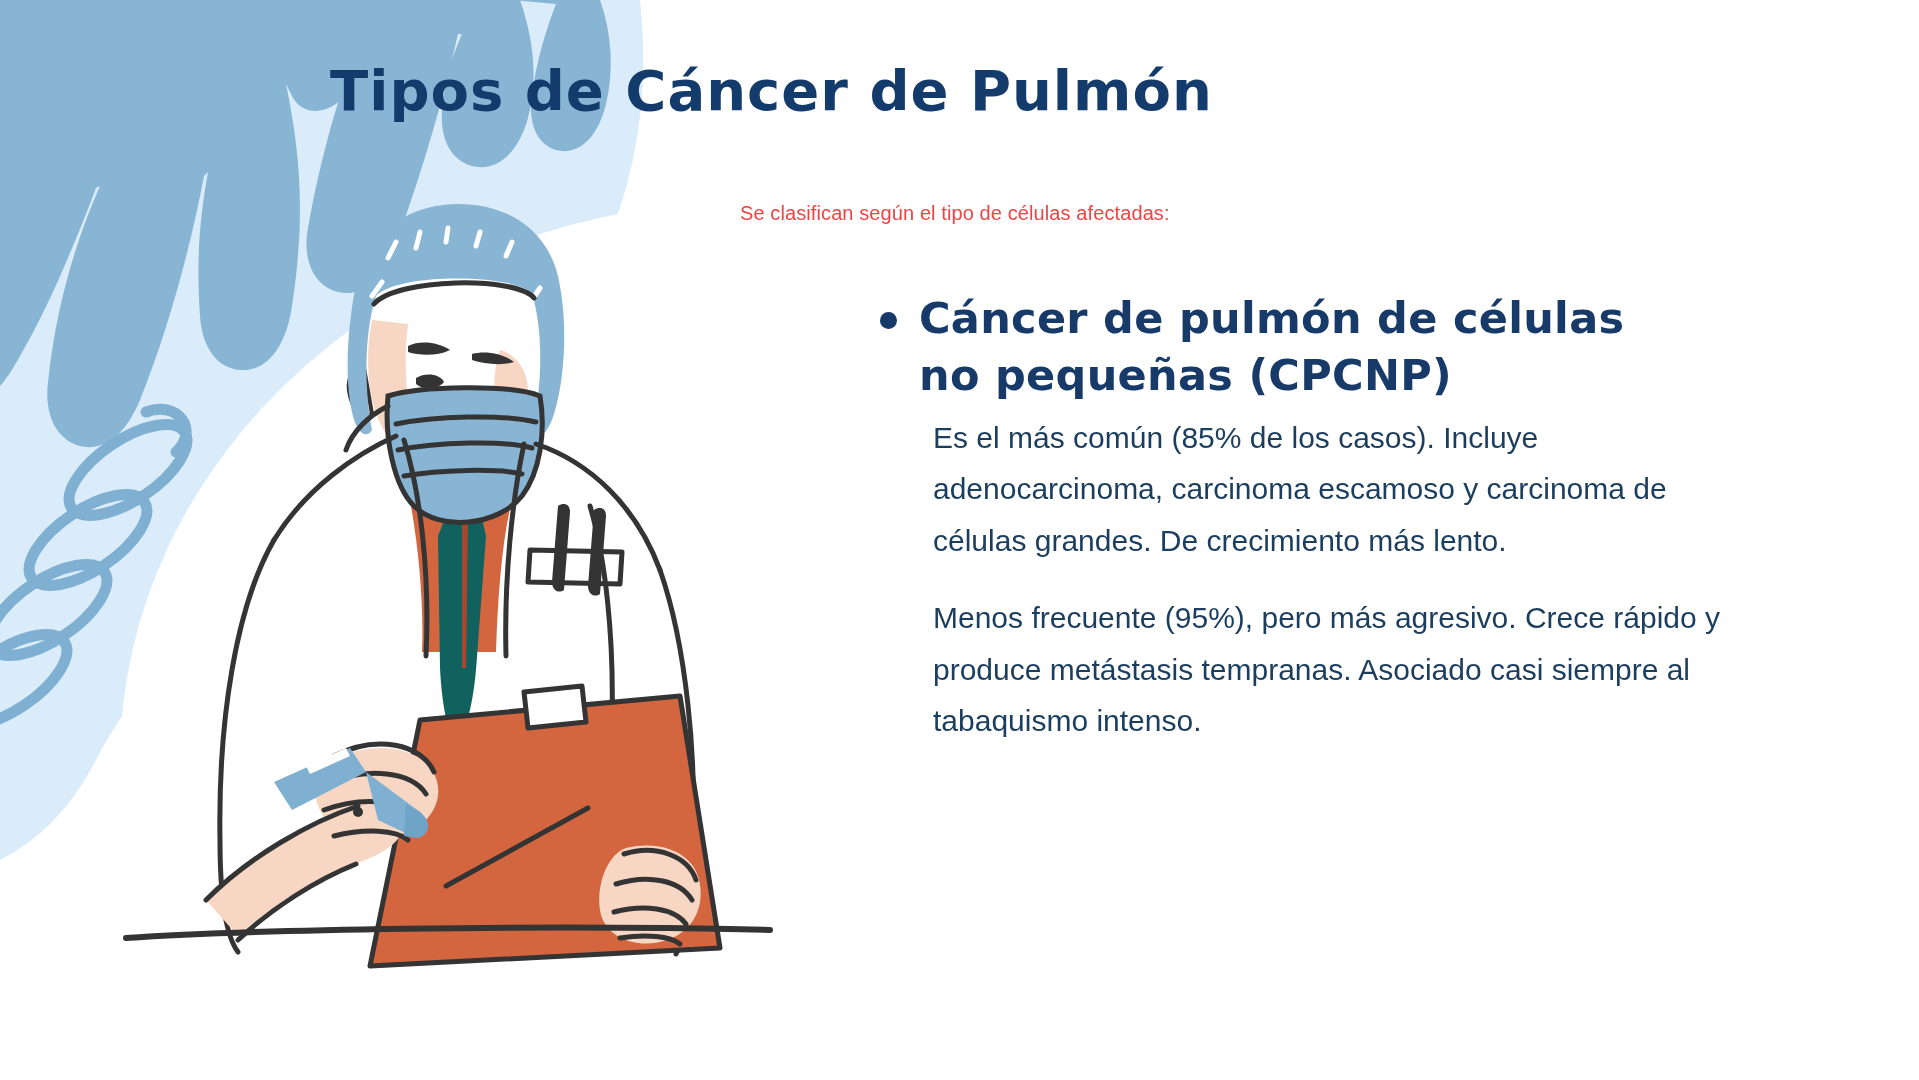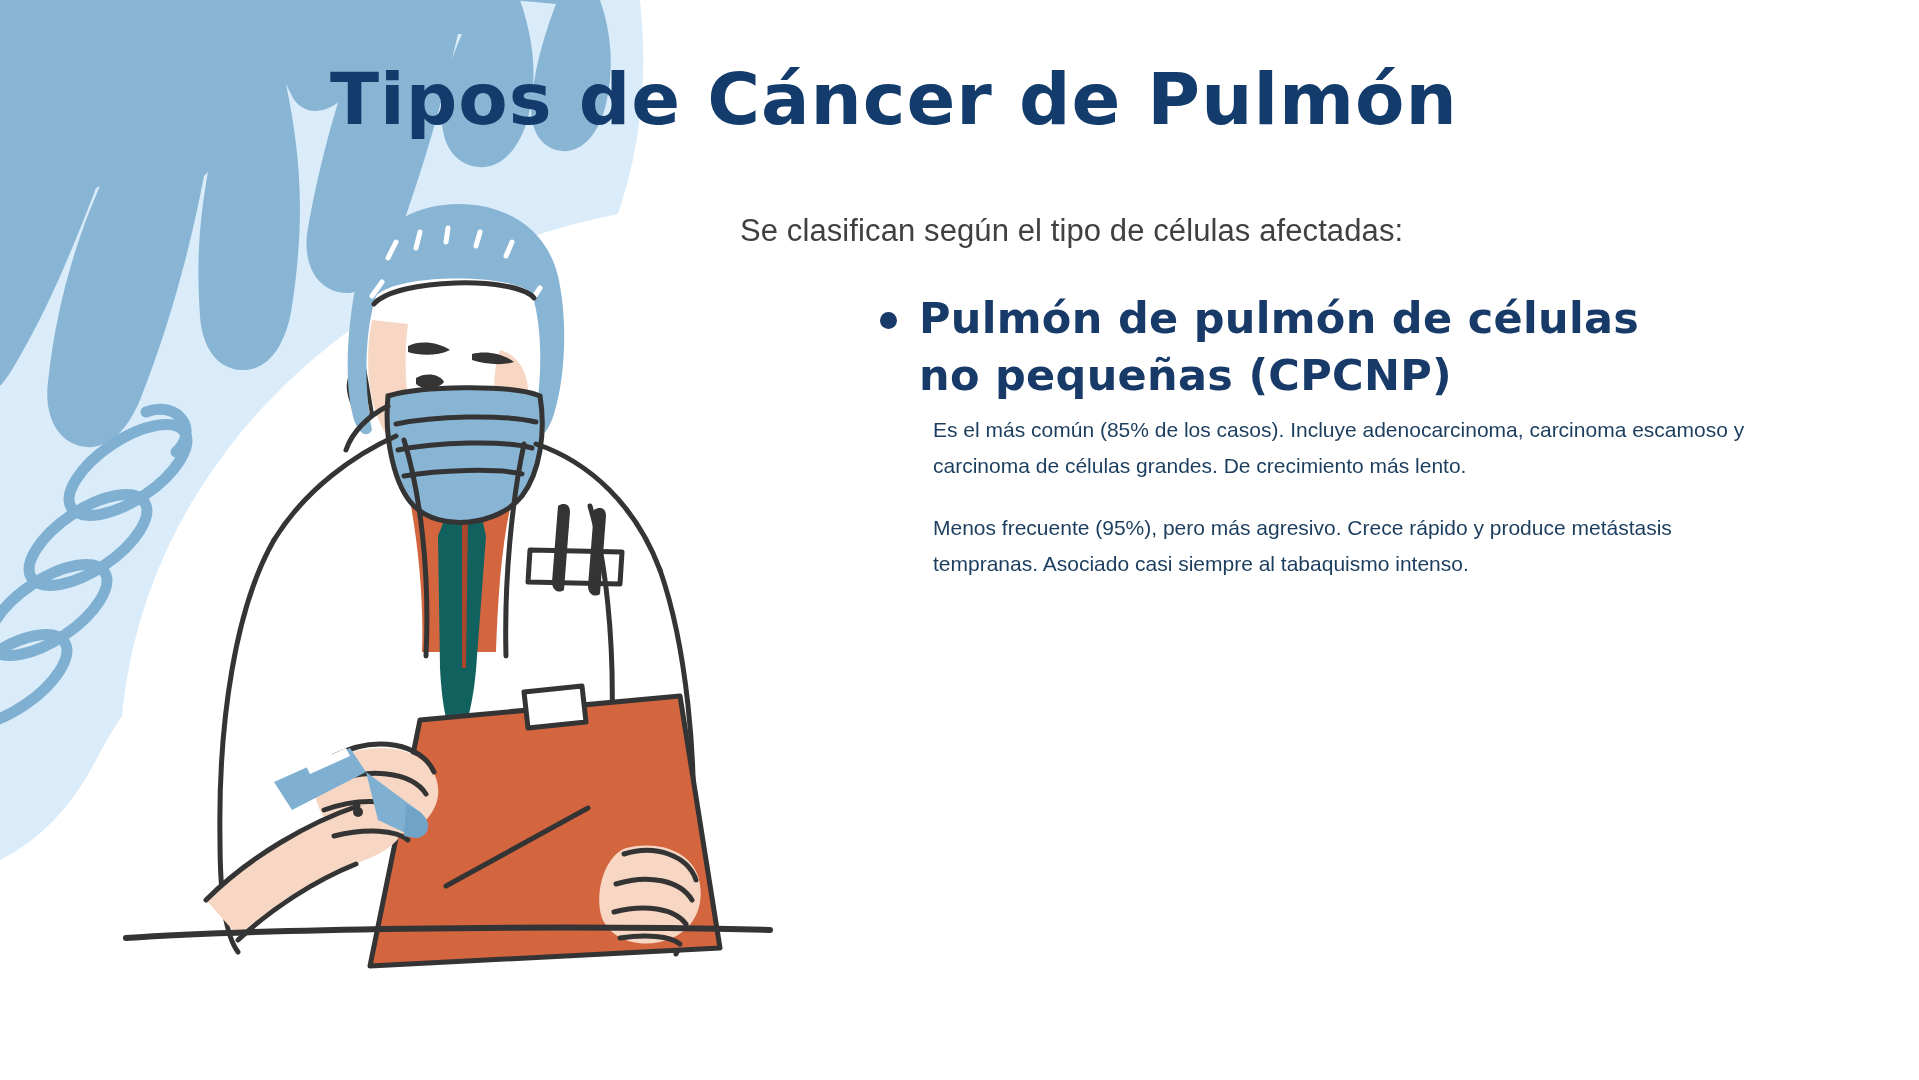--- a/index.html
+++ b/index.html
@@ -26,35 +26,35 @@
     pointer-events: none;
   }
 
   
   .title {
     position: absolute;
     left: 330px;
     top: 62px;
     width: 1310px;
     font-family: "DejaVu Sans", sans-serif;
-    font-size: 72px;
+    font-size: 56px;
     font-weight: 700;
     letter-spacing: 1px;
     color: #133b6b;
     line-height: 1.05;
     white-space: nowrap;
   }
 
   
   .subtitle {
     position: absolute;
     left: 740px;
-    top: 213px;
-    font-size: 31px;
-    color: #404040;
+    top: 202px;
+    font-size: 20px;
+    color: #ef4444;
     letter-spacing: 0.1px;
   }
 
   
   .content {
     position: absolute;
     left: 880px;
     top: 290px;
     width: 1000px;
   }
@@ -76,21 +76,21 @@
     font-family: "DejaVu Sans", sans-serif;
     font-size: 43px;
     font-weight: 700;
     color: #173a68;
     line-height: 1.32;
     letter-spacing: 0.3px;
     max-width: 780px;
   }
   .bullet-body {
     margin: 8px 0 0 53px;
-    font-size: 21px;
+    font-size: 30px;
     line-height: 1.72;
     color: #1b3d5e;
     max-width: 830px;
   }
 
   
   .illustration {
     position: absolute;
     left: 120px;
     top: 200px;
@@ -277,21 +277,21 @@
 
   <div class="title">Tipos de Cáncer de Pulmón</div>
 
   <div class="subtitle">Se clasifican según el tipo de células afectadas:</div>
 
   <div class="content">
 
     <div class="bullet-block">
       <div class="bullet-head">
         <span class="bullet-dot"></span>
-        <span class="bullet-title">Pulmón de pulmón de células no pequeñas (CPCNP)</span>
+        <span class="bullet-title">Cáncer de pulmón de células no pequeñas (CPCNP)</span>
       </div>
       <div class="bullet-body">Es el más común (85% de los casos). Incluye adenocarcinoma, carcinoma escamoso y carcinoma de células grandes. De crecimiento más lento.</div>
     </div>
 
     <div class="bullet-block">
       <div class="bullet-body">Menos frecuente (95%), pero más agresivo. Crece rápido y produce metástasis tempranas. Asociado casi siempre al tabaquismo intenso.</div>
     </div>
 
   </div>
 </div>

